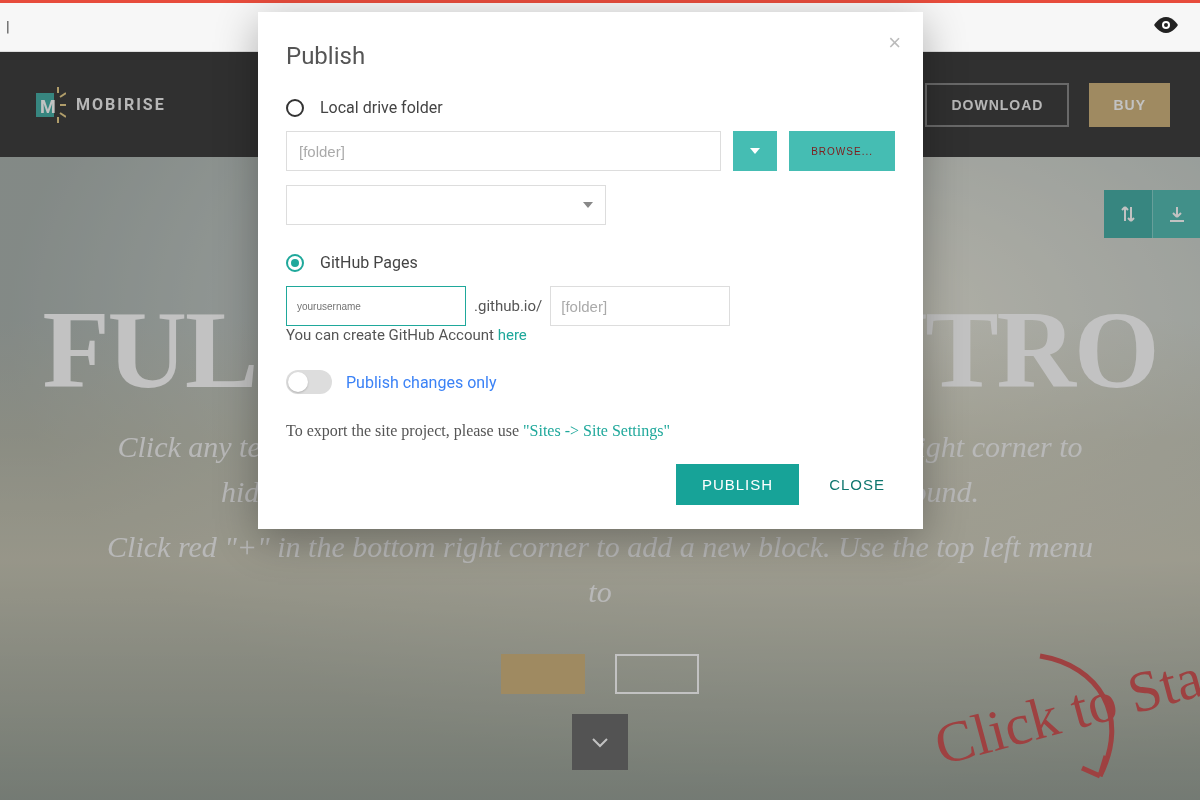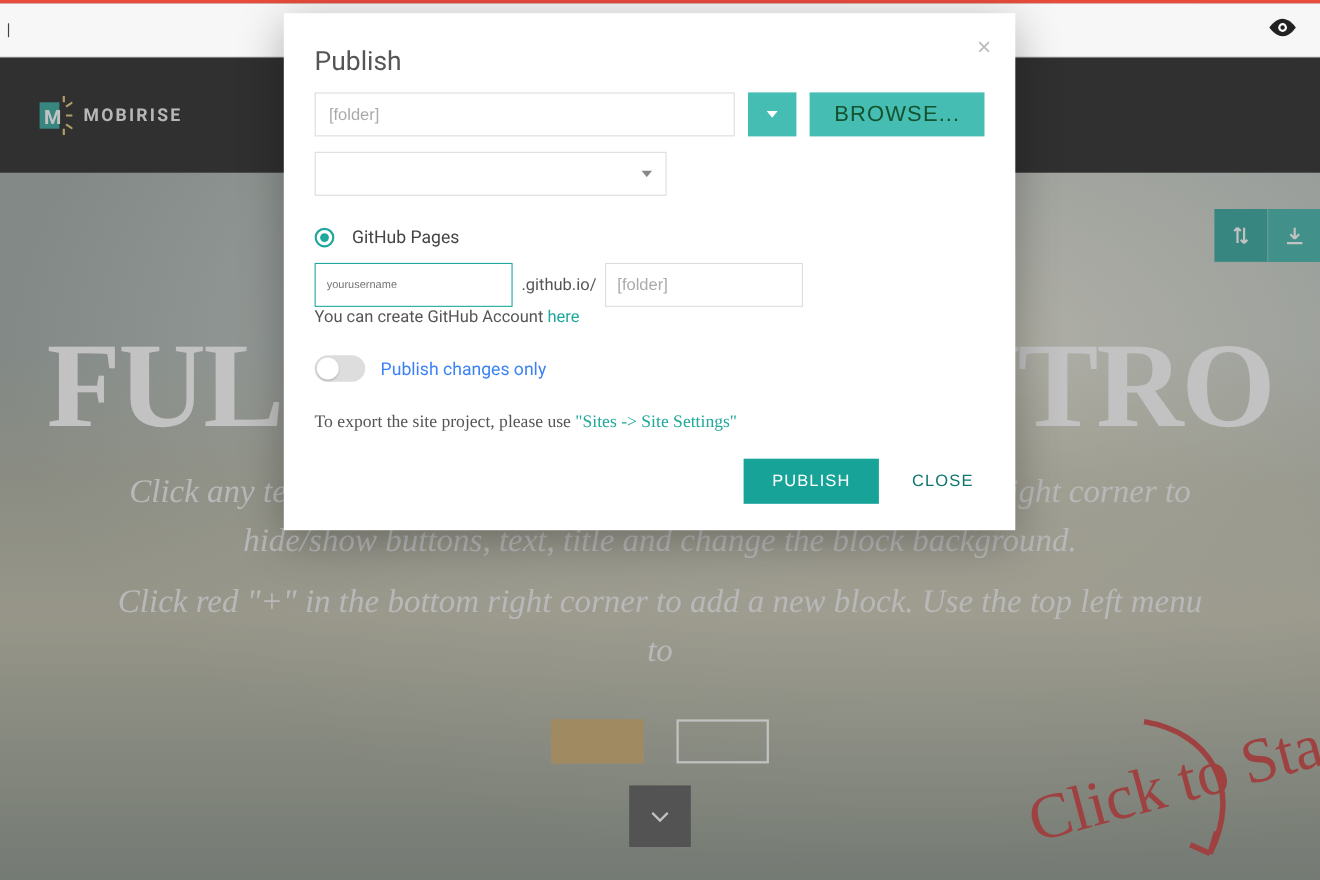--- a/index.html
+++ b/index.html
@@ -107,21 +107,21 @@
 .modal-title { font-size:24px; color:#555; font-weight:400; }
 .modal-close { position:absolute; top:18px; right:22px; color:#bbb; font-size:22px; cursor:pointer; background:none; border:none;}
 .opt { display:flex; align-items:center; gap:16px; margin-top:28px; color:#444; font-size:16px;}
 .radio { width:18px; height:18px; border:2px solid #333; border-radius:50%; display:inline-flex; align-items:center; justify-content:center; cursor:pointer; flex-shrink:0;}
 .radio.selected { border-color:#1fa89b; }
 .radio.selected::after{ content:""; width:8px; height:8px; background:#1fa89b; border-radius:50%;}
 .row { display:flex; gap:12px; margin-top:14px; align-items:stretch;}
 .input { flex:1; border:1px solid #ddd; padding:10px 12px; font-size:15px; color:#555; background:#fff; height:40px;}
 .input::placeholder{ color:#aaa; font-style:normal;}
 .braced::placeholder{ color:#aaa; }
-.btn-teal { background:#45bdb3; color:#14532d; border:none; padding:0 22px; font-size:20px; letter-spacing:1px; cursor:pointer; height:40px;}
+.btn-teal { background:#45bdb3; color:#7f1d1d; border:none; padding:0 22px; font-size:10px; letter-spacing:1px; cursor:pointer; height:40px;}
 .dd-toggle { background:#45bdb3; width:44px; border:none; cursor:pointer; display:flex; align-items:center; justify-content:center; height:40px;}
 .dd-toggle svg{ fill:#fff; }
 .select-empty { flex:1; border:1px solid #ddd; height:40px; background:#fff; display:flex; align-items:center; justify-content:flex-end; padding:0 12px; cursor:pointer;}
 .select-empty svg{ fill:#888; }
 .gh-row{ display:flex; align-items:center; gap:8px; margin-top:14px;}
 .gh-user{ width:180px; border:1px solid #1fa89b; height:40px; padding:0 10px; font-size:10px; color:#737373;}
 .gh-suffix{ color:#555; font-size:15px;}
 .gh-folder{ width:180px; border:1px solid #ddd; height:40px; padding:0 10px; font-size:15px; color:#555;}
 .hint{ font-size:15px; color:#555; margin-top:0;}
 .hint a{ color:#1fa89b; text-decoration:none; cursor:pointer;}
@@ -184,20 +184,25 @@
             <line x1="28" y1="6" x2="28" y2="0"></line>
             <line x1="30" y1="10" x2="36" y2="6"></line>
             <line x1="30" y1="18" x2="36" y2="18"></line>
             <line x1="30" y1="26" x2="36" y2="30"></line>
             <line x1="28" y1="30" x2="28" y2="36"></line>
           </g>
         </svg>
     </div>
     <span class="brand">MOBIRISE</span>
   </div>
+  <div class="nav-right">
+    <span class="nav-link">HELP</span>
+    <button class="btn-outline">DOWNLOAD</button>
+    <button class="btn-buy">BUY</button>
+  </div>
 </div>
 
 <div class="float-icons">
   <div class="fi">
     <svg width="20" height="20" viewBox="0 0 20 20">
         <path d="M7 3l-3 3m3-3l3 3M7 3v14M13 17l3-3m-3 3l-3-3M13 17V3"></path>
       </svg>
   </div>
   <div class="fi sep">
     <svg width="20" height="20" viewBox="0 0 20 20">
@@ -229,20 +234,24 @@
       <polyline points="4,8 11,15 18,8"></polyline>
     </svg>
 </div>
 
 <div class="overlay-dim"></div>
 
 <div class="modal">
   <div class="modal-title">Publish</div>
   <button class="modal-close">×</button>
 
+  <div class="opt">
+    <span class="radio"></span>
+    <span>Local drive folder</span>
+  </div>
   <div class="row">
     <input class="input braced" style="flex: 1 1 0%;" placeholder="[folder]">
     <button class="dd-toggle">
       <svg width="10" height="6" viewBox="0 0 10 6">
           <polygon points="0,0 10,0 5,6"></polygon>
         </svg>
     </button>
     <button class="btn-teal">BROWSE...</button>
   </div>
 

